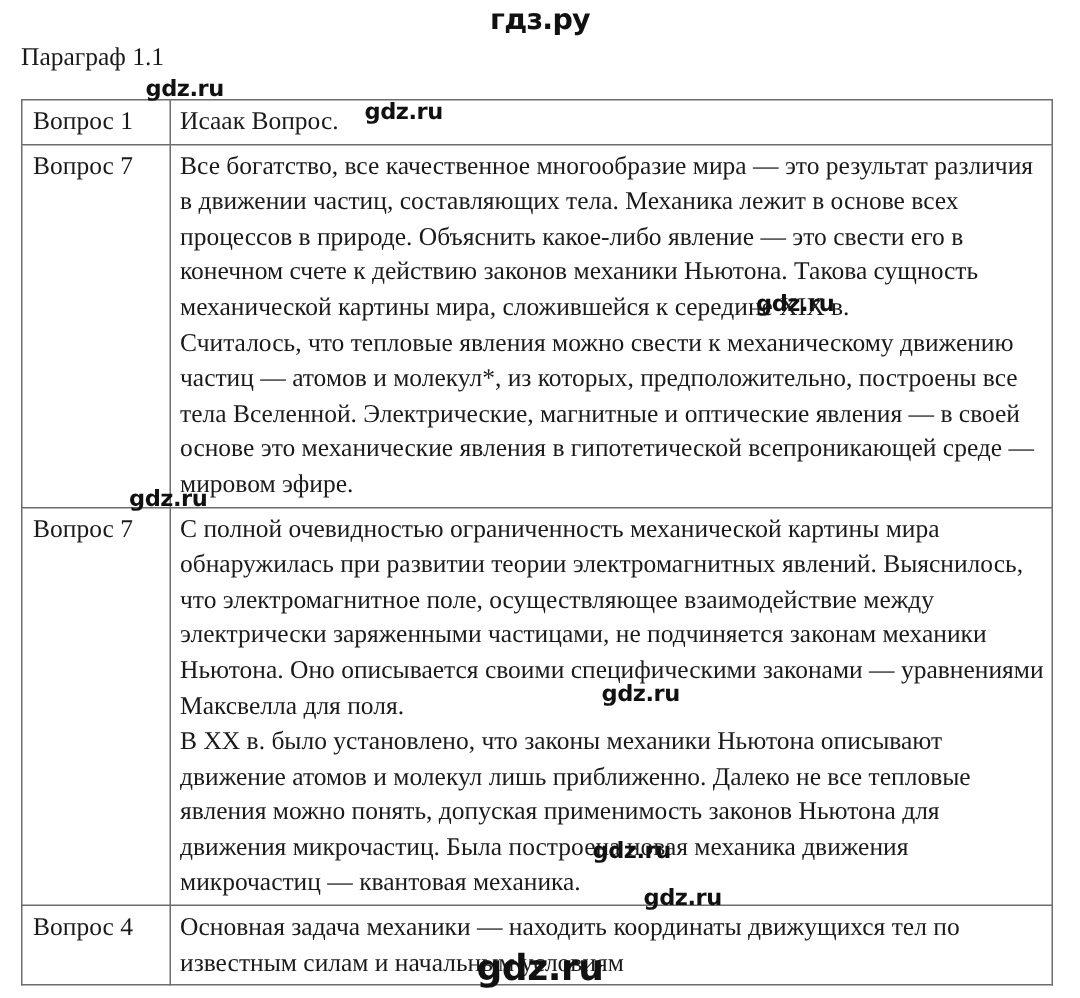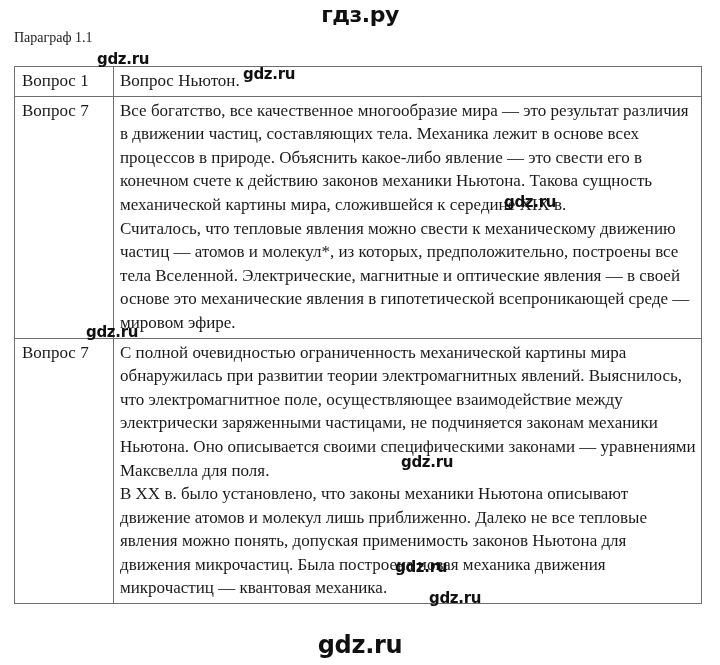--- a/index.html
+++ b/index.html
@@ -18,21 +18,21 @@
 
   
   .brand-top {
     position: absolute;
     top: 2px;
     left: 0;
     width: 720px;
     text-align: center;
     font-family: "DejaVu Sans", "Liberation Sans", sans-serif;
     font-weight: bold;
-    font-size: 22px;
+    font-size: 19px;
     letter-spacing: -0.5px;
     color: #111111;
   }
 
   
   .brand-bottom {
     position: absolute;
     top: 631px;
     left: 0;
     width: 720px;
@@ -42,21 +42,21 @@
     font-size: 24px;
     letter-spacing: -0.3px;
     color: #111111;
   }
 
   
   .page-heading {
     position: absolute;
     top: 28px;
     left: 14px;
-    font-size: 14px;
+    font-size: 17px;
     line-height: 20px;
     color: #1a1a1a;
     white-space: nowrap;
   }
 
   
   .qa-table {
     position: absolute;
     top: 66px;
     left: 14px;
@@ -100,35 +100,41 @@
 
 <div class="brand-top">гдз.ру</div>
 
 <div class="page-heading">Параграф 1.1</div>
 
 <table class="qa-table">
   <tbody>
     <tr>
       <td class="q-label">Вопрос 1</td>
       <td class="q-body">
-        <p>Вопрос Ньютон.</p>
+        <p>Исаак Вопрос.</p>
       </td>
     </tr>
     <tr>
       <td class="q-label">Вопрос 7</td>
       <td class="q-body">
         <p>Все богатство, все качественное многообразие мира — это результат различия в движении частиц, составляющих тела. Механика лежит в основе всех процессов в природе. Объяснить какое-либо явление — это свести его в конечном счете к действию законов механики Ньютона. Такова сущность механической картины мира, сложившейся к середине XIX в.</p>
         <p>Считалось, что тепловые явления можно свести к механическому движению частиц — атомов и молекул*, из которых, предположительно, построены все тела Вселенной. Электрические, магнитные и оптические явления — в своей основе это механические явления в гипотетической всепроникающей среде — мировом эфире.</p>
       </td>
     </tr>
     <tr>
       <td class="q-label">Вопрос 7</td>
       <td class="q-body">
         <p>С полной очевидностью ограниченность механической картины мира обнаружилась при развитии теории электромагнитных явлений. Выяснилось, что электромагнитное поле, осуществляющее взаимодействие между электрически заряженными частицами, не подчиняется законам механики Ньютона. Оно описывается своими специфическими законами — уравнениями Максвелла для поля.</p>
         <p>В XX в. было установлено, что законы механики Ньютона описывают движение атомов и молекул лишь приближенно. Далеко не все тепловые явления можно понять, допуская применимость законов Ньютона для движения микрочастиц. Была построена новая механика движения микрочастиц — квантовая механика.</p>
+      </td>
+    </tr>
+    <tr>
+      <td class="q-label">Вопрос 4</td>
+      <td class="q-body">
+        <p>Основная задача механики — находить координаты движущихся тел по известным силам и начальным условиям</p>
       </td>
     </tr>
   </tbody>
 </table>
 
 <div id="wm-layer">
     <div class="wm" style="left: 97px; top: 50px;">gdz.ru</div>
     <div class="wm" style="left: 243px; top: 65px;">gdz.ru</div>
     <div class="wm" style="left: 504px; top: 193px;">gdz.ru</div>
     <div class="wm" style="left: 86px; top: 323px;">gdz.ru</div>

